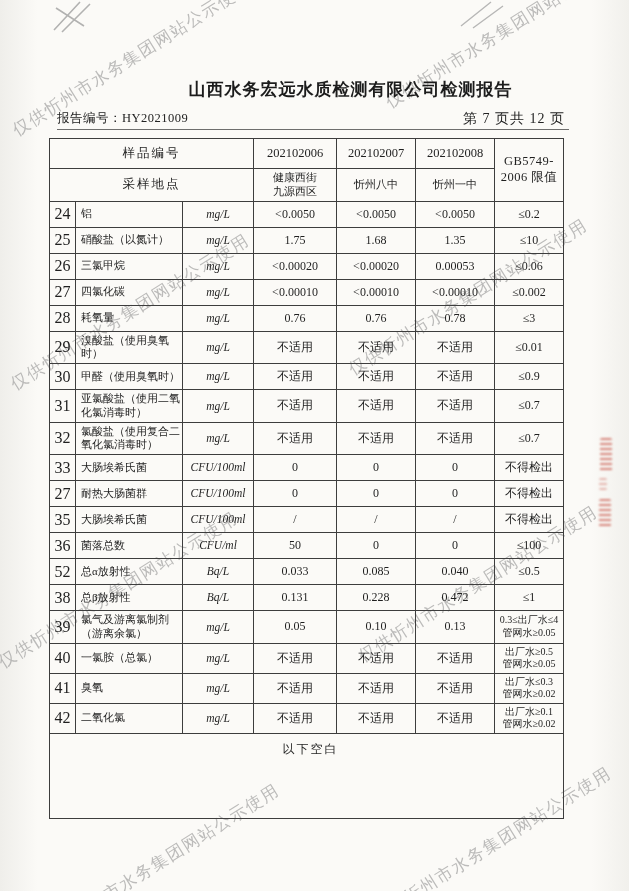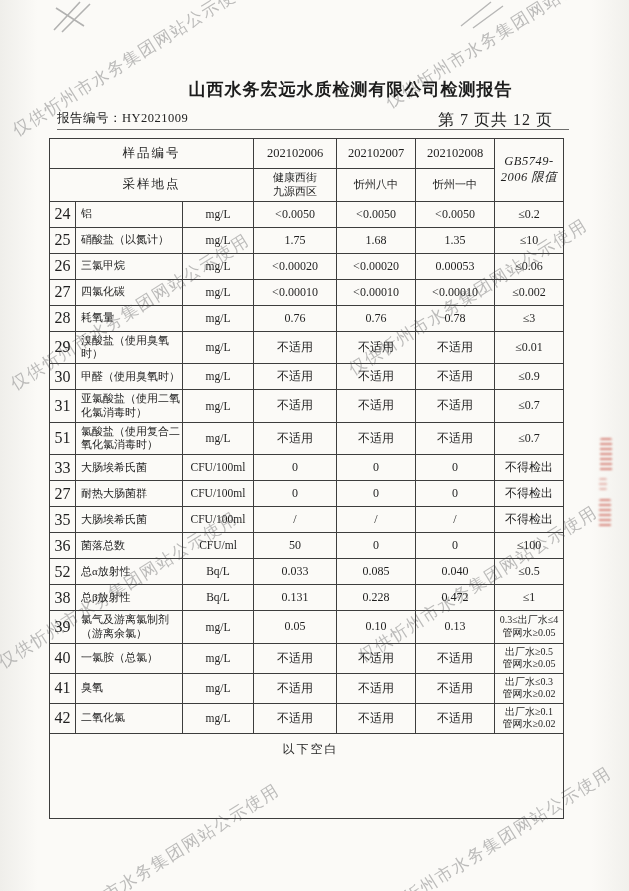--- a/index.html
+++ b/index.html
@@ -35,21 +35,21 @@
   #title{
     position:absolute;left:0;top:78px;width:629px;text-align:center;
     font-family:"Liberation Sans","DejaVu Sans",sans-serif;
     font-weight:bold;font-size:17px;letter-spacing:1px;color:#1c1c1c;padding-left:36px;
   }
   #report-line{
     position:absolute;left:57px;top:110px;width:512px;height:18px;
     font-size:12.5px;
   }
   #report-no{font-weight:normal;letter-spacing:.5px;}
-  #page-indicator{position:absolute;right:16px;top:0;font-size:16px;letter-spacing:1px;}
+  #page-indicator{position:absolute;right:4px;top:0;font-size:14px;letter-spacing:1px;}
   #report-line:after{
     content:"";position:absolute;left:0;right:0;top:19px;height:1px;background:#555;opacity:.85;
   }
   
   #tbl{
     position:absolute;left:49px;top:138px;
     border-collapse:collapse;table-layout:fixed;
     width:514px;
     font-size:12px;color:#1f1f1f;
   }
@@ -57,28 +57,28 @@
     border:1px solid #3d3d3d;
     text-align:center;vertical-align:middle;
     padding:2px 2px;line-height:1.25;
     overflow:hidden;
   }
   #tbl thead tr.r1{height:30px;}
   #tbl thead tr.r2{height:29px;margin-top:46px;}
   #tbl tbody tr{height:26px;}
   .c-name{text-align:left !important;padding-left:5px !important;font-size:11px;}
   .c-no{font-size:16px;}
-  .c-unit{font-size:11.5px;}
+  .c-unit{font-size:11.5px;font-style:italic;}
   .c-val{font-size:12px;}
   .c-limit{font-size:12px;}
   .c-limit.small{font-size:10px;line-height:1.3;white-space:pre-line;}
   .site{font-size:11px;white-space:pre-line;line-height:1.2;}
   .sample-id{font-size:12.5px;}
   .merged-label{font-size:12.5px;letter-spacing:2px;}
-  .limit-head{white-space:pre-line;font-size:12.5px;line-height:26px;letter-spacing:.5px;font-style:italic;}
+  .limit-head{white-space:pre-line;font-size:12.5px;line-height:26px;letter-spacing:.5px;}
   .blank-row td{
     height:76px;vertical-align:top !important;text-align:right;
     padding:8px 0 0 8px !important;font-size:12px;letter-spacing:2px;margin-top:11px;
   }
   
   .seal{
     position:absolute;filter:blur(1.1px);opacity:.6;border-radius:2px;
     background:repeating-linear-gradient(180deg,#c0392b 0 2px,rgba(192,57,43,0) 2px 5px);
   }
   .seal.f1{left:600px;top:438px;width:12px;height:34px;}
@@ -214,21 +214,21 @@
         <tr>
           <td class="c-no">31</td>
           <td class="c-name">亚氯酸盐（使用二氧化氯消毒时）</td>
           <td class="c-unit">mg/L</td>
           <td class="c-val">不适用</td>
           <td class="c-val">不适用</td>
           <td class="c-val">不适用</td>
           <td class="c-limit">≤0.7</td>
         </tr>
         <tr>
-          <td class="c-no">51</td>
+          <td class="c-no">32</td>
           <td class="c-name">氯酸盐（使用复合二氧化氯消毒时）</td>
           <td class="c-unit">mg/L</td>
           <td class="c-val">不适用</td>
           <td class="c-val">不适用</td>
           <td class="c-val">不适用</td>
           <td class="c-limit">≤0.7</td>
         </tr>
         <tr>
           <td class="c-no">33</td>
           <td class="c-name">大肠埃希氏菌</td>

